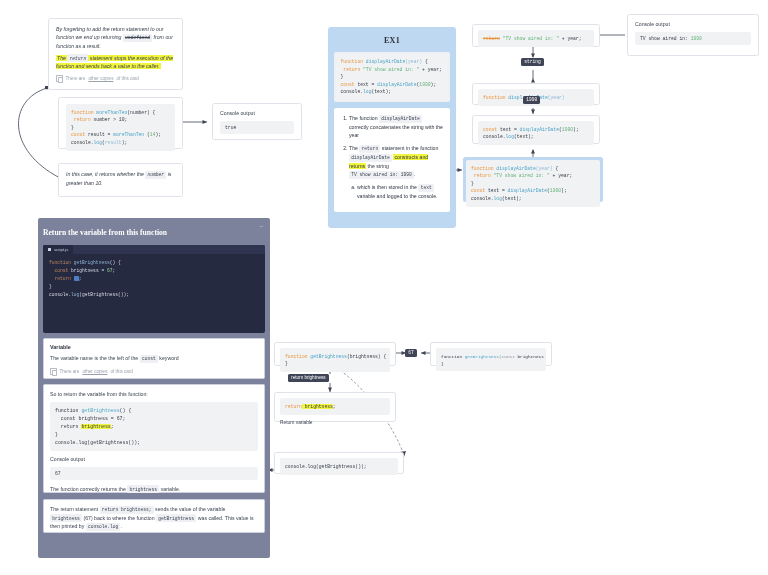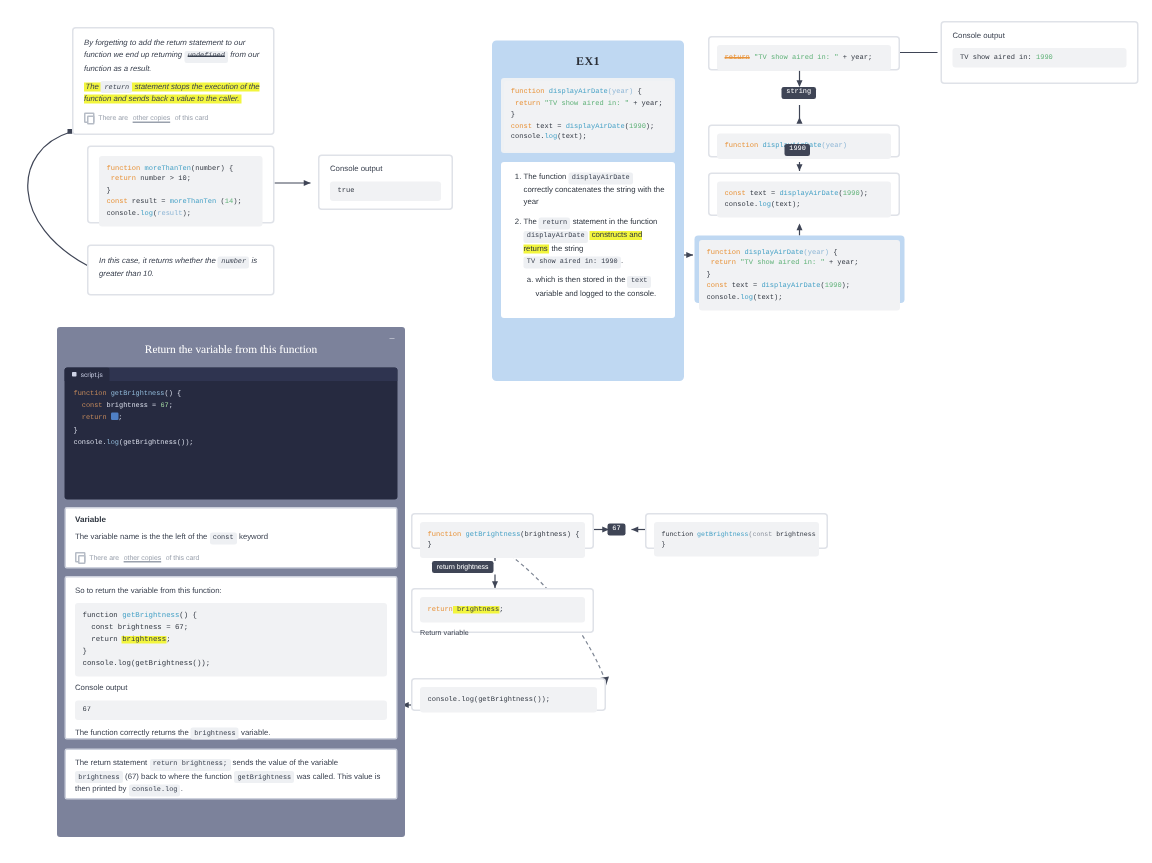--- a/index.html
+++ b/index.html
@@ -124,22 +124,22 @@
 
   
   .lesson{
     position:absolute;
     background:#7c829b;
     border-radius:2px;
     box-sizing:border-box;
     padding:5px;
   }
   .lesson .l-title{
-    text-align:center;color:#fff;font-family:"Liberation Serif",serif;
-    font-weight:400;font-size:7.6px;margin:5px 0 8px 0;
+    color:#fff;font-family:"Liberation Serif",serif;
+    font-weight:700;font-size:7.6px;margin:5px 0 8px 0;
   }
   .lesson .minibar{position:absolute;right:7px;top:5px;color:#d6d9e2;font-size:6px;line-height:1;}
   .editor{
     background:#262a40;border-radius:2px;overflow:hidden;height:88px;position:relative;
   }
   .editor .tabbar{background:#2f3450;height:9px;display:flex;align-items:center;}
   .editor .tab{
     background:#262a40;height:9px;display:flex;align-items:center;gap:2.5px;
     padding:0 5px;border-top-right-radius:1.5px;
   }
@@ -249,21 +249,21 @@
   </div>
 
   <div class="card pad" style="left:58px;top:163px;width:125px;height:34px;">
     <p class="para" style="margin:0;">
       <span>In this case, it returns whether the</span>
       <span class="chip">number</span>
       <span>is greater than 10.</span>
     </p>
   </div>
 
-  <div class="ex1" style="left:328px;top:27px;width:128px;height:227px;">
+  <div class="ex1" style="left:328px;top:27px;width:128px;height:201px;">
     <div class="title">EX1</div>
     <div class="codewrap">
       <div class="code"><span class="kw">function</span> <span class="fn">displayAirDate</span><span class="prm">(year)</span><span> {</span>
  <span class="kw">return</span><span class="str"> "TV show aired in: "</span><span> + year;</span>
 <span>}</span>
 <span class="kw">const</span><span> text = </span><span class="fn">displayAirDate</span><span>(</span><span class="num">1990</span><span>);</span>
 <span>console.</span><span class="mth">log</span><span>(text);</span></div>
     </div>
     <div class="listcard">
       <ol class="steps">

